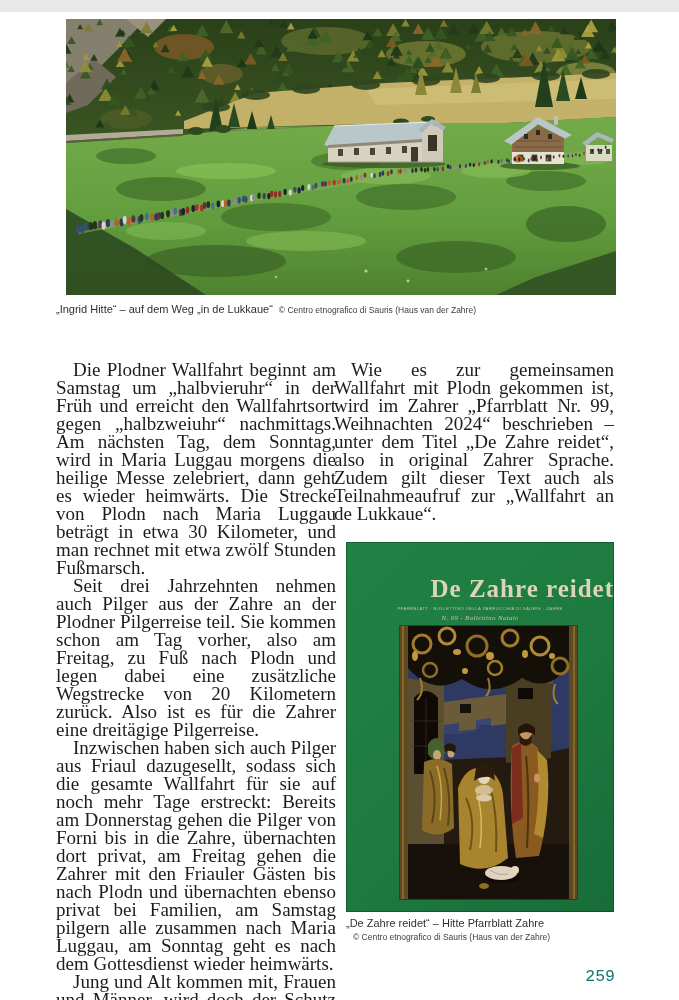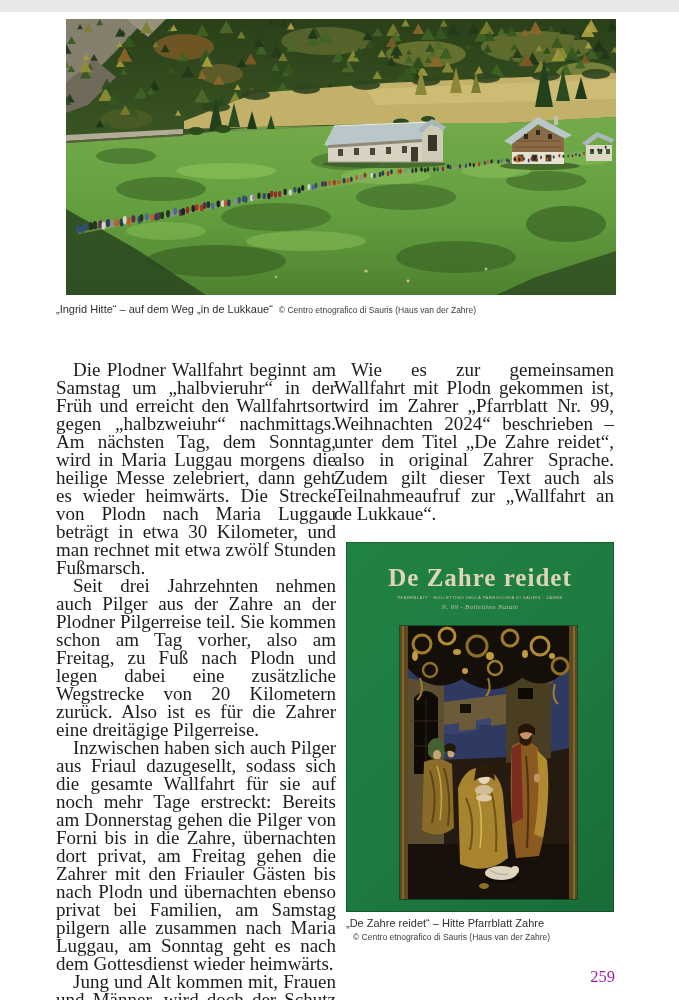--- a/index.html
+++ b/index.html
@@ -28,21 +28,21 @@
   .col-left{left:56px;}
   .col-right{left:334px;}
   .col p{margin:0;text-indent:17px;}
   
   .cover{
     position:absolute;left:346px;top:530px;width:268px;height:370px;
     background:linear-gradient(135deg,#218245 0%,#1d7a40 55%,#186c38 100%);
     box-shadow:inset 0 0 0 1px rgba(0,0,0,.25);
   }
   .cover-title{
-    margin:0;padding-top:22px;text-align:center;
+    margin:0;padding-top:33px;text-align:right;
     font-family:"Liberation Serif", serif;font-weight:bold;
     font-size:25px;letter-spacing:1px;color:#ded5b8;
   }
   .cover-subtitle{
     margin-top:3px;text-align:center;
     font-family:"Liberation Sans", sans-serif;
     font-size:4.2px;letter-spacing:.45px;color:#c9c0a4;
   }
   .cover-issue{
     margin-top:3px;text-align:center;
@@ -55,21 +55,21 @@
   }
   .carving svg{display:block;width:100%;height:100%;}
   .cover-caption{
     position:absolute;left:346px;top:905px;width:290px;
     font-family:"Liberation Sans", sans-serif;font-size:11px;color:#2f2f2f;line-height:13px;
   }
   .cover-caption .credit{display:block;margin-left:7px;margin-top:1px;}
   
   .page-number{
     position:absolute;right:64px;top:955px;
-    font-family:Liberation Serif, serif;font-size:16.5px;color:#a21caf;
+    font-family:Liberation Mono, monospace;font-size:16.5px;color:#0f766e;
   }
 </style>
 </head>
 <body>
 
 <div class="page">
 
   <figure class="photo" style="margin:0">
     <svg id="photo-svg" viewBox="0 0 550 276" preserveAspectRatio="none">
       <defs>

